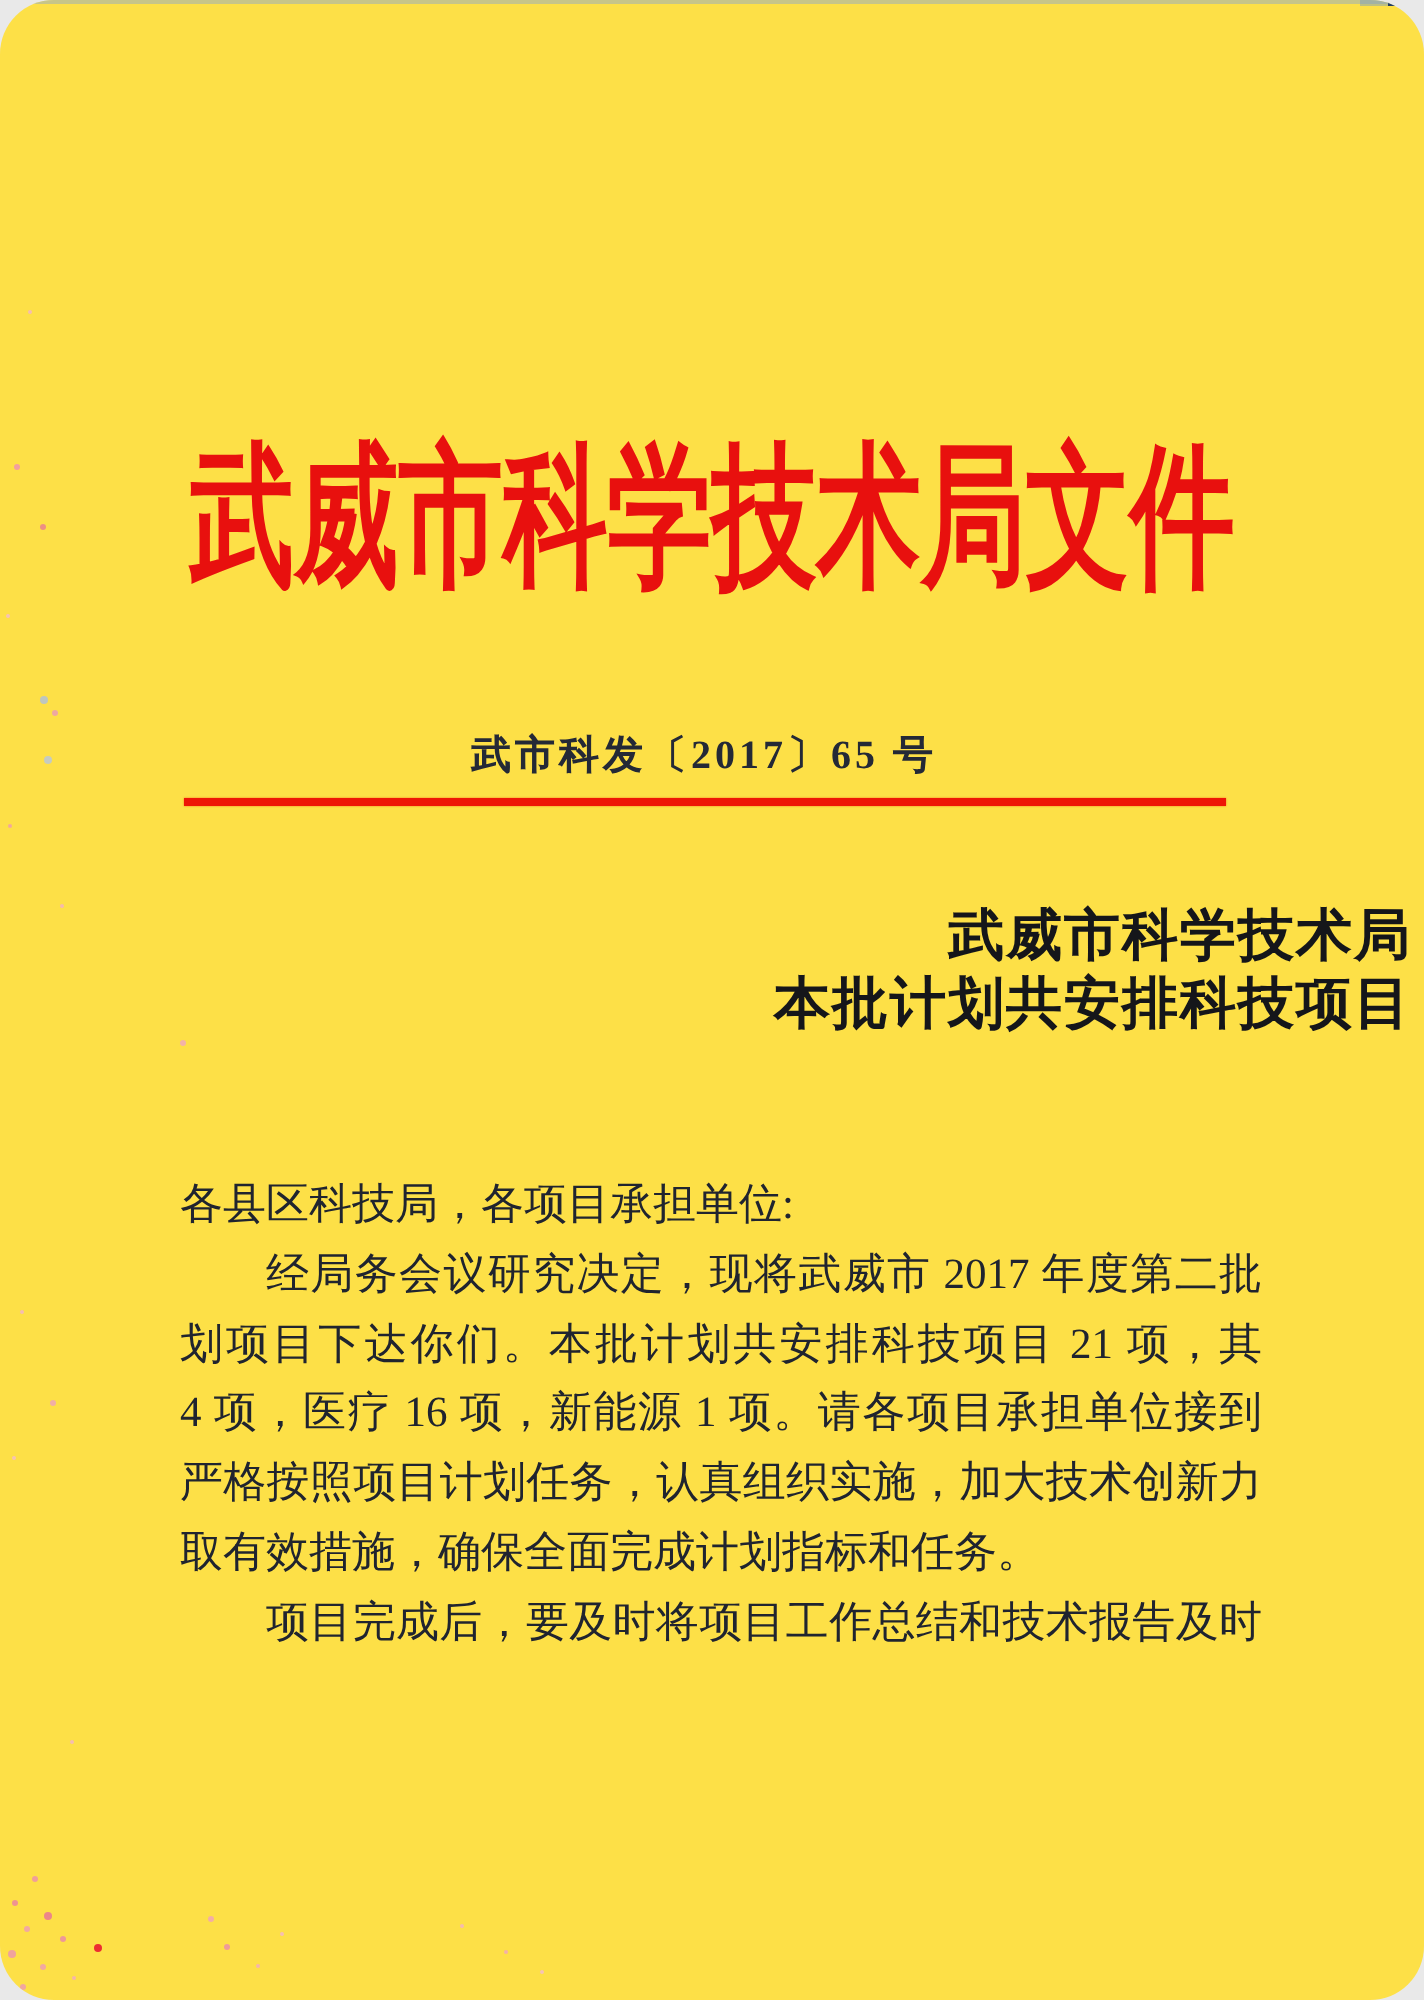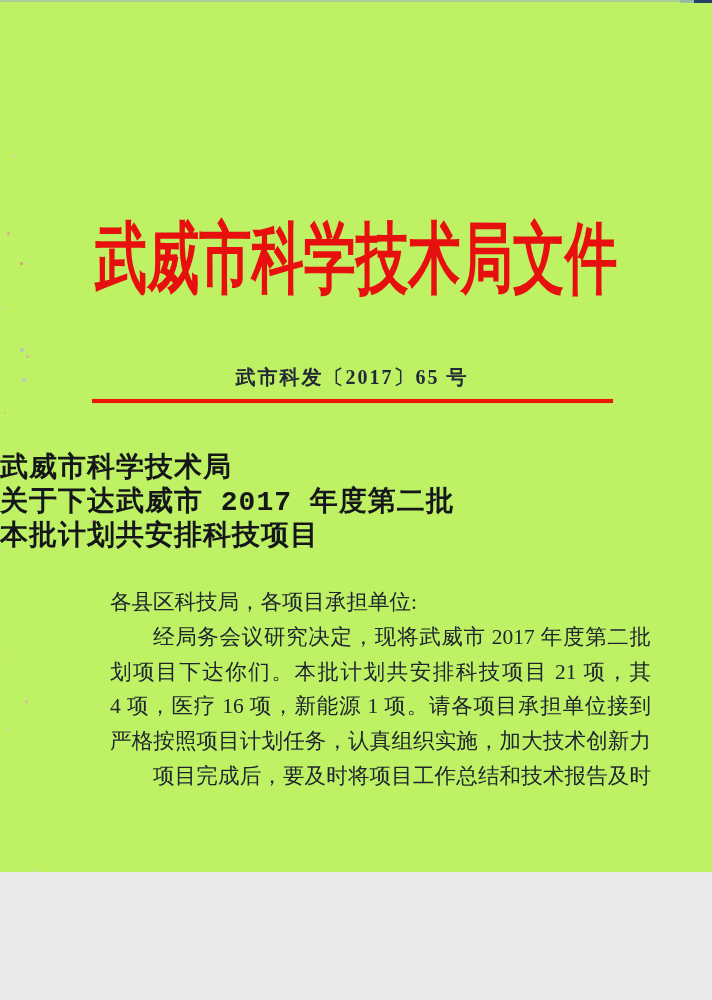--- a/index.html
+++ b/index.html
@@ -4,23 +4,24 @@
 <style>
   html, body { margin: 0; padding: 0; }
   body {
     width: 712px; height: 1000px;
     background: #e9e9e9;
     font-family: "Liberation Serif", "DejaVu Serif", serif;
     overflow: hidden;
   }
   .page {
     position: relative;
-    width: 712px; height: 872px;
-    background: #bef264;
+    width: 712px; height: 1000px;
+    background: #fde047;
     overflow: hidden;
+    border-radius: 27px;
   }
   
   .top-edge {
     position: absolute; top: 0; left: 0; right: 0; height: 2px;
     background: rgba(155, 175, 192, 0.55);
   }
   .corner-mark {
     position: absolute; top: 0; right: 0; width: 18px; height: 3px;
     background: #223d66;
     box-shadow: -14px 0 0 0 rgba(126,159,192,0.5);
@@ -51,35 +52,33 @@
 
   
   .red-rule {
     position: absolute; top: 399px; left: 92px; width: 521px; height: 4px;
     box-shadow: 0 0 1px rgba(234,21,9,0.6);
   }
 
   
   .doc-title {
     position: absolute; top: 452px; left: 0; right: 6px;
-    text-align: left;
+    text-align: right;
     color: #15161a;
-    font-family: Liberation Mono, monospace;
   }
   .doc-title-line {
     font-size: 28px; font-weight: bold; line-height: 34px; height: 34px;
     letter-spacing: 1px;
     white-space: nowrap;
   }
 
   
   .body-text {
     position: absolute; top: 585px; left: 90px; width: 541px;
     color: #20242f;
-    margin-left: 20px;
   }
   .body-line {
     font-size: 21.5px; line-height: 34.8px; height: 34.8px;
     white-space: nowrap;
     text-align: left;
   }
   .body-line.fill {
     white-space: normal;
     text-align: justify;
     text-align-last: justify;
@@ -99,31 +98,31 @@
     <span class="masthead-text" style="color: rgb(232, 16, 14);">武威市科学技术局文件</span>
   </div>
 
   <div class="doc-number">武市科发〔2017〕65 号</div>
 
   <div class="red-rule" style="background: rgb(238, 21, 6);"></div>
 
   <div class="doc-title">
 
   <div class="doc-title-line">武威市科学技术局</div>
-      <div class="doc-title-line">关于下达武威市 2017 年度第二批</div>
       <div class="doc-title-line">本批计划共安排科技项目</div>
     </div>
 
   <div class="body-text">
 
   <div class="body-line">各县区科技局，各项目承担单位:</div>
       <div class="body-line fill" style="text-indent: 2em;">经局务会议研究决定，现将武威市 2017 年度第二批科技计</div>
       <div class="body-line fill">划项目下达你们。本批计划共安排科技项目 21 项，其中，农业</div>
       <div class="body-line fill">4 项，医疗 16 项，新能源 1 项。请各项目承担单位接到通知后，</div>
       <div class="body-line fill">严格按照项目计划任务，认真组织实施，加大技术创新力度，采</div>
+      <div class="body-line">取有效措施，确保全面完成计划指标和任务。</div>
       <div class="body-line fill" style="text-indent: 2em;">项目完成后，要及时将项目工作总结和技术报告及时报送市</div>
     </div>
 
   <div>
 
   <i class="speckle" style="left: 14px; top: 155px; width: 2px; height: 2px; background: rgb(242, 180, 201);"></i>
       <i class="speckle" style="left: 7px; top: 232px; width: 3px; height: 3px; background: rgb(239, 143, 180);"></i>
       <i class="speckle" style="left: 20px; top: 262px; width: 3px; height: 3px; background: rgb(232, 122, 146);"></i>
       <i class="speckle" style="left: 3px; top: 307px; width: 2px; height: 2px; background: rgb(244, 188, 208);"></i>
       <i class="speckle" style="left: 20px; top: 348px; width: 4px; height: 4px; background: rgb(174, 191, 221);"></i>

